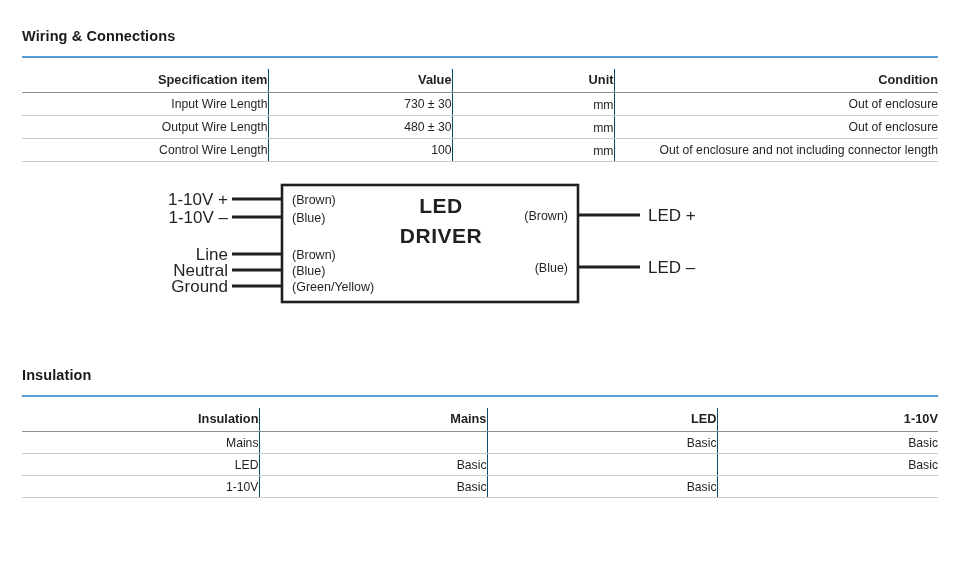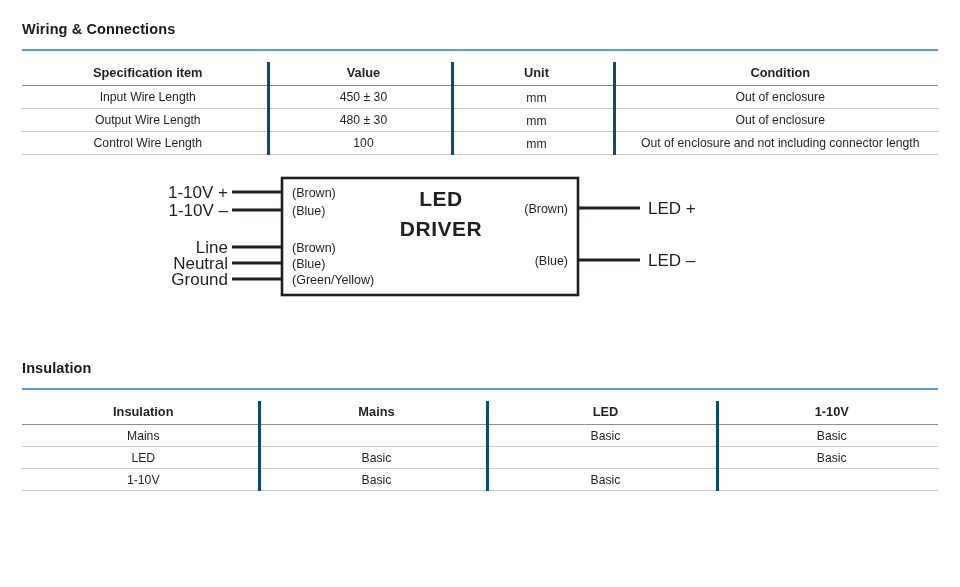--- a/index.html
+++ b/index.html
@@ -15,21 +15,21 @@
     color: #231f20;
     -webkit-font-smoothing: antialiased;
     overflow: hidden;
     position: relative;
   }
   .page {
     position: relative;
     width: 960px;
     height: 555px;
     box-sizing: border-box;
-    padding: 9px 22px;
+    padding: 16px 22px;
   }
 
   
   .section-title {
     font-size: 14.5px;
     font-weight: bold;
     color: #1a1a1a;
     letter-spacing: 0.1px;
     line-height: 1;
   }
@@ -41,39 +41,39 @@
 
   
   table.spec {
     border-collapse: collapse;
     width: 100%;
     table-layout: fixed;
     font-size: 12.2px;
   }
   table.spec th,
   table.spec td {
-    text-align: center;
+    text-align: right;
     vertical-align: middle;
     padding: 3px 0 3px 7px;
     border-bottom: 1px solid #c9c9c9;
     color: #231f20;
     font-weight: normal;
     white-space: nowrap;
     overflow: hidden;
   }
   table.spec th {
     font-weight: bold;
     font-size: 12.8px;
     padding-top: 2px;
     padding-bottom: 4px;
     border-bottom: 1px solid #8c8c8c;
   }
   table.spec td.sep,
   table.spec th.sep {
-    border-left: 3px solid #0c4a6e;
+    border-left: 1px solid #0c4a6e;
   }
   table.spec tr:last-child td {
     border-bottom: 1px solid #c9c9c9;
   }
   sup.u { font-size: 8.5px; vertical-align: super; }
 
   
   table.spec tbody tr { height: 22px; }
   table.spec thead tr { height: 24px; }
 
@@ -123,21 +123,21 @@
       <tr>
         <th>Specification item</th>
         <th class="sep">Value</th>
         <th class="sep">Unit</th>
         <th class="sep">Condition</th>
       </tr>
     </thead>
     <tbody>
       <tr>
         <td>Input Wire Length</td>
-        <td class="sep">450 ± 30</td>
+        <td class="sep">730 ± 30</td>
         <td class="sep"><span>mm</span><sup class="u"></sup></td>
         <td class="sep">Out of enclosure</td>
       </tr>
       <tr>
         <td>Output Wire Length</td>
         <td class="sep">480 ± 30</td>
         <td class="sep"><span>mm</span><sup class="u"></sup></td>
         <td class="sep">Out of enclosure</td>
       </tr>
       <tr>

